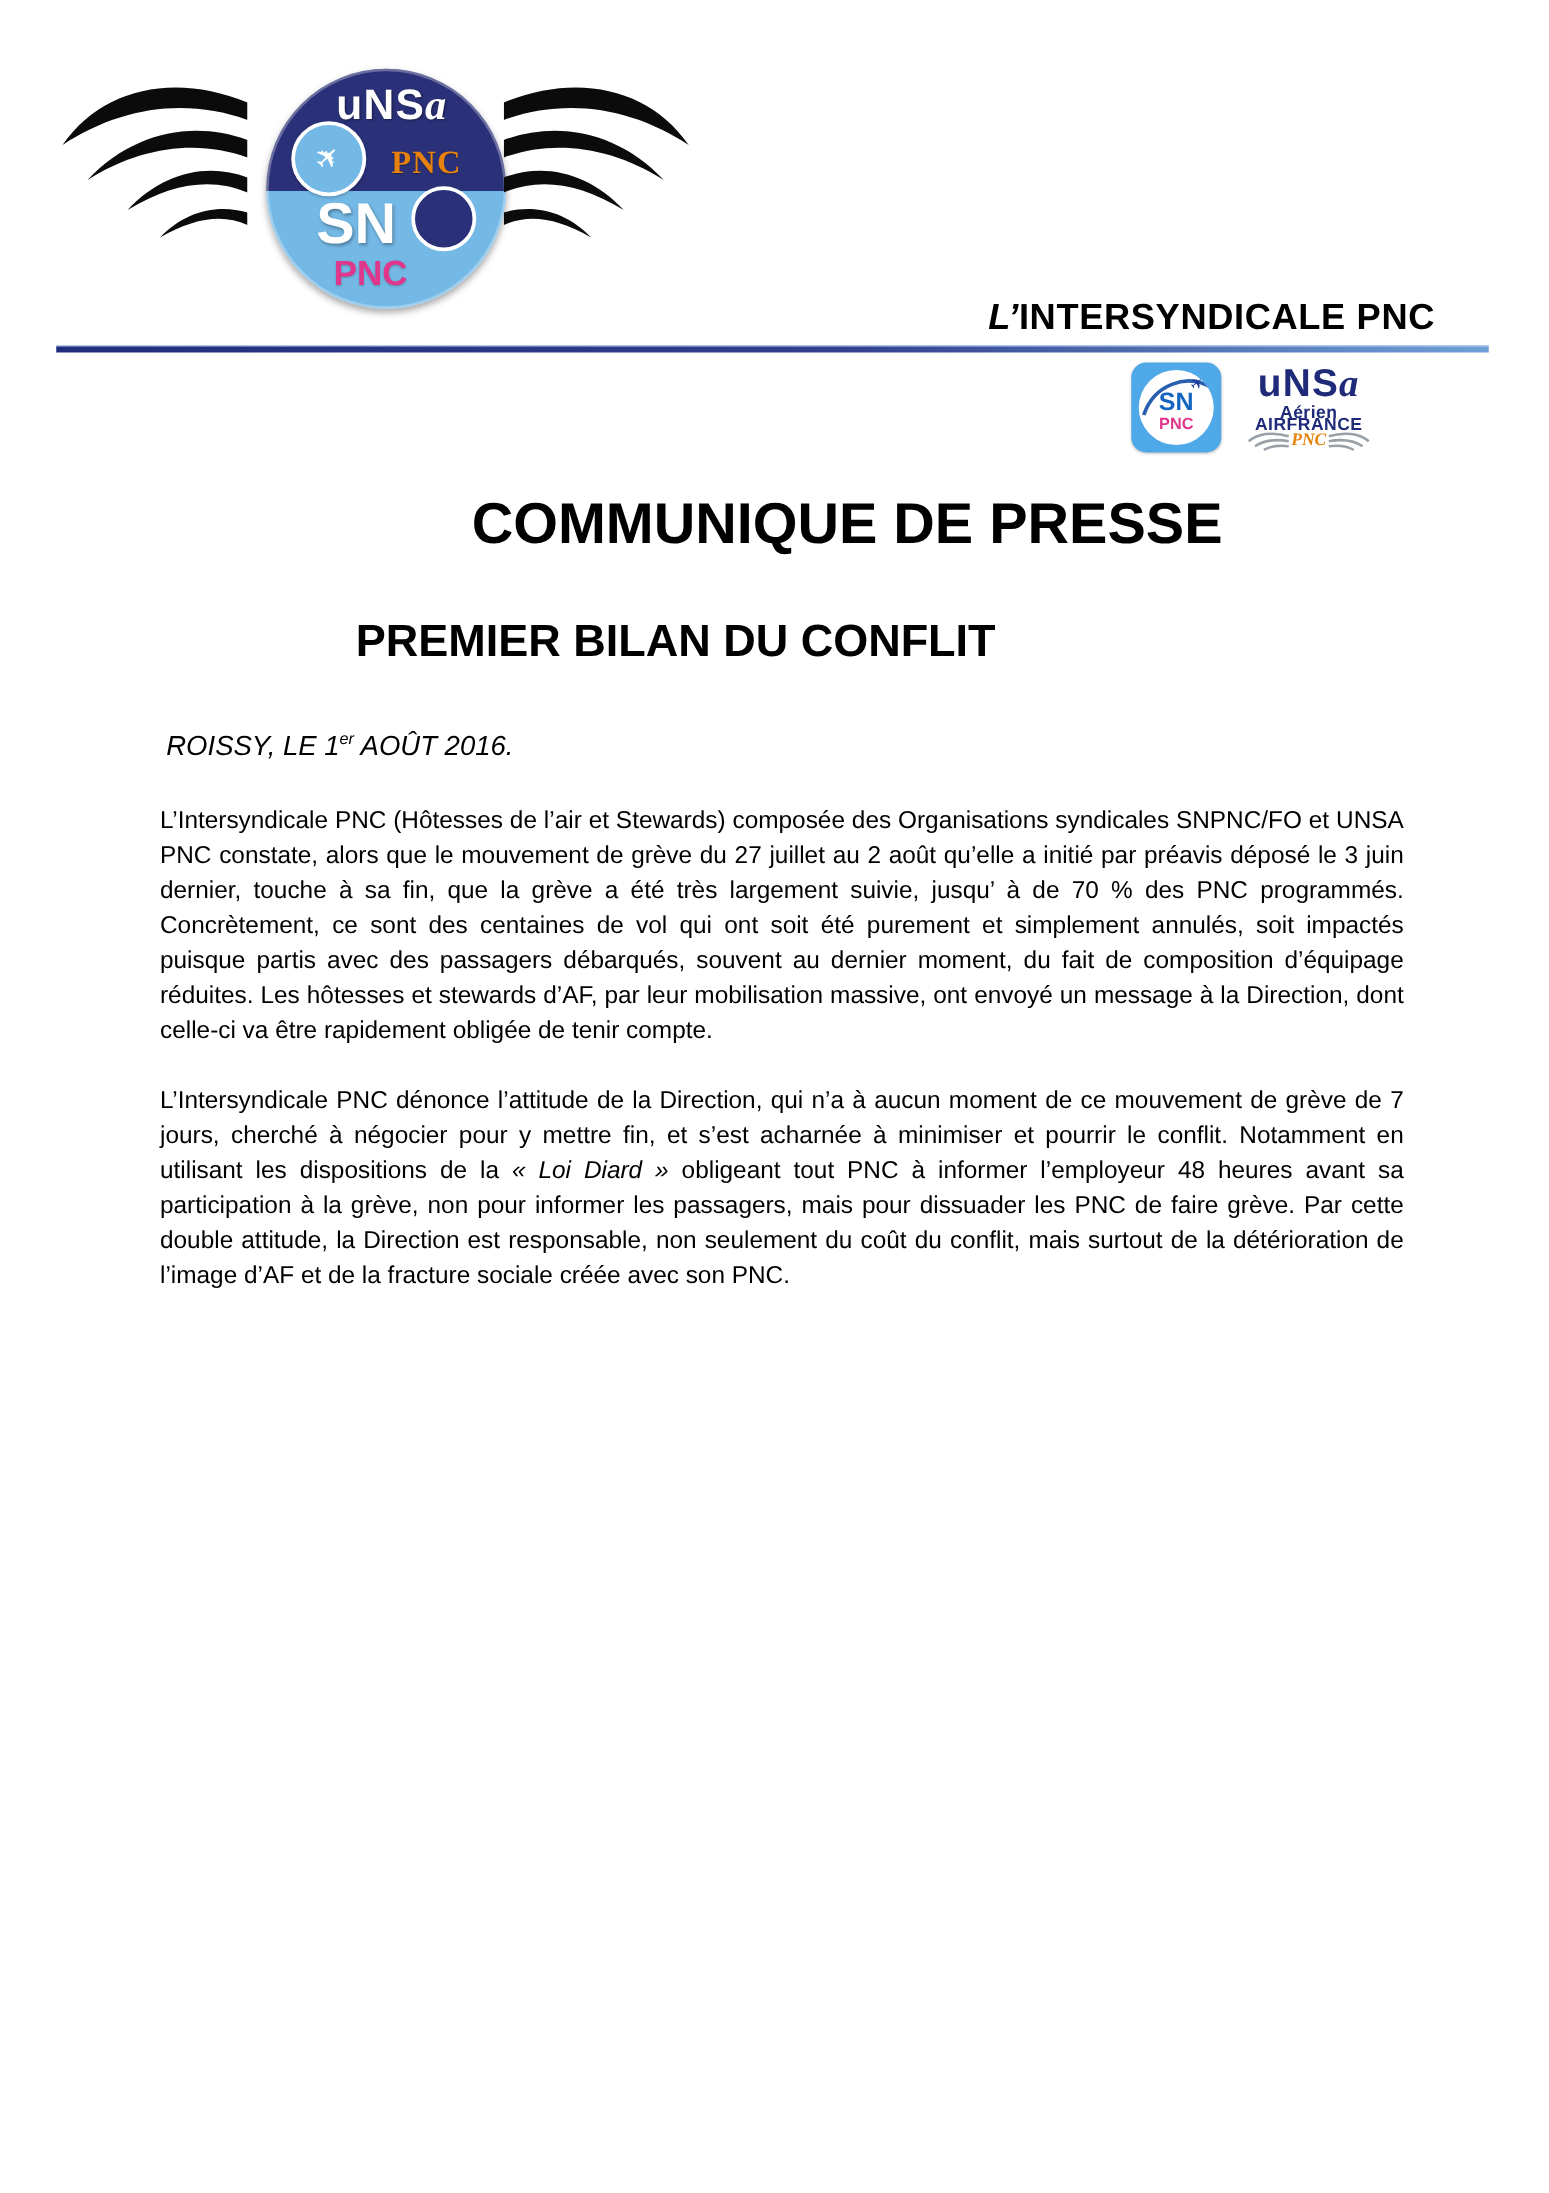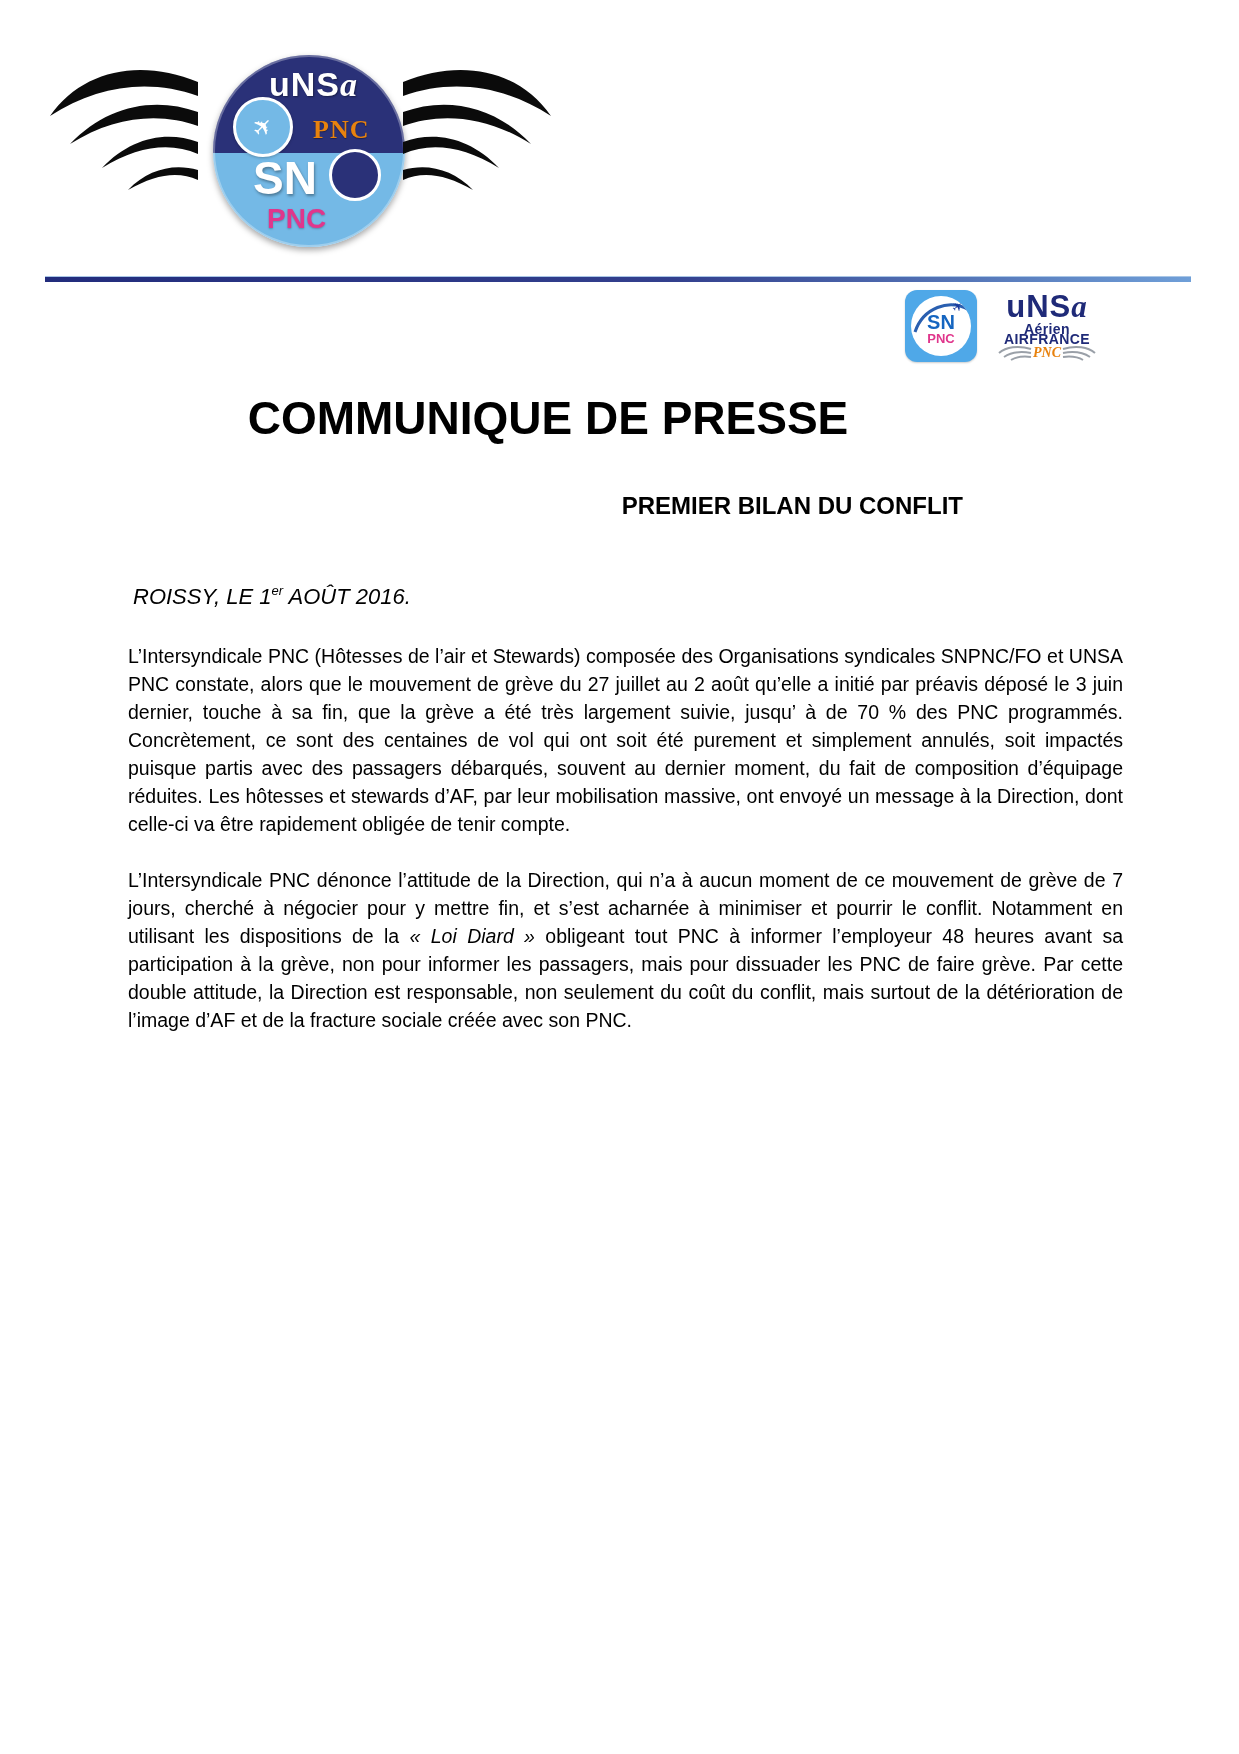--- a/index.html
+++ b/index.html
@@ -57,26 +57,26 @@
   
   .badge-unsa { position:absolute; left:997px; top:290px; width:100px; text-align:center; }
   .badge-unsa .name { color:#1f2a78; font-weight:bold; font-size:31px; line-height:34px; letter-spacing:1px; }
   .badge-unsa .name i { font-family:"Liberation Serif", serif; }
   .badge-unsa .sub { color:#1f2a78; font-weight:bold; font-size:14px; letter-spacing:.4px; line-height:10px;text-align:center; }
   .badge-unsa .wings-row { display:flex; align-items:center; justify-content:center; gap:1px; margin-top:1px; }
   .badge-unsa .wpnc { color:#e8820e; font-weight:bold; font-style:italic; font-size:14px; font-family:"Liberation Serif", serif; line-height:1; }
 
   
   .doc-title {
-    position:absolute; left:118px; top:393px; width:860px; text-align:center;
+    position:absolute; left:118px; top:393px; width:860px; text-align:right;
     font-size:46px; font-weight:bold; line-height:1.1; margin:0;
   }
   .doc-subtitle {
-    position:absolute; left:118px; top:492px; width:845px; text-align:right;
-    font-size:24px; font-weight:bold; margin:0;
+    position:absolute; left:118px; top:492px; width:845px; text-align:center;
+    font-size:36px; font-weight:bold; margin:0;
   }
   .date-line { position:absolute; left:133px; top:584px; font-size:22px;font-style:italic; }
   .date-line sup { font-size:13px; position:relative; top:-1px; }
 
   .body-block { position:absolute; left:118px; top:642px; width:1005px; font-size:19.5px; line-height:28px; text-align:justify; }
   .body-block p { margin:0 0 28px 10px; }
 
   .signature { position:absolute; left:810px; top:1368px; font-size:19.5px; }
 </style>
 </head>
@@ -106,20 +106,21 @@
     <svg class="wing wing-right" viewBox="0 0 150 135">
       <g fill="#0b0b0b" transform="translate(150,0) scale(-1,1)">
         <path d="M150,16 C92,-8 34,4 2,50 C48,20 100,12 150,30 Z"></path>
         <path d="M150,46 C106,30 58,40 22,78 C66,50 112,46 150,60 Z"></path>
         <path d="M150,76 C118,64 82,72 54,102 C90,80 122,76 150,88 Z"></path>
         <path d="M150,104 C126,97 100,103 80,124 C108,108 130,105 150,114 Z"></path>
       </g>
     </svg>
   </div>
 
+  <div class="org-title"><span class="lead">L’</span><span>INTERSYNDICALE PNC</span></div>
   <div class="header-rule"></div>
 
   <div class="badge-sn">
     <div class="disc">
       <svg class="swoosh" width="60" height="60" viewBox="0 0 60 60">
         <path d="M4,36 C12,12 38,2 58,14" fill="none" stroke="#2a5fb0" stroke-width="3"></path>
       </svg>
       <span class="sn">SN</span>
       <span class="pnc">PNC</span>
       <span class="plane">✈</span>

